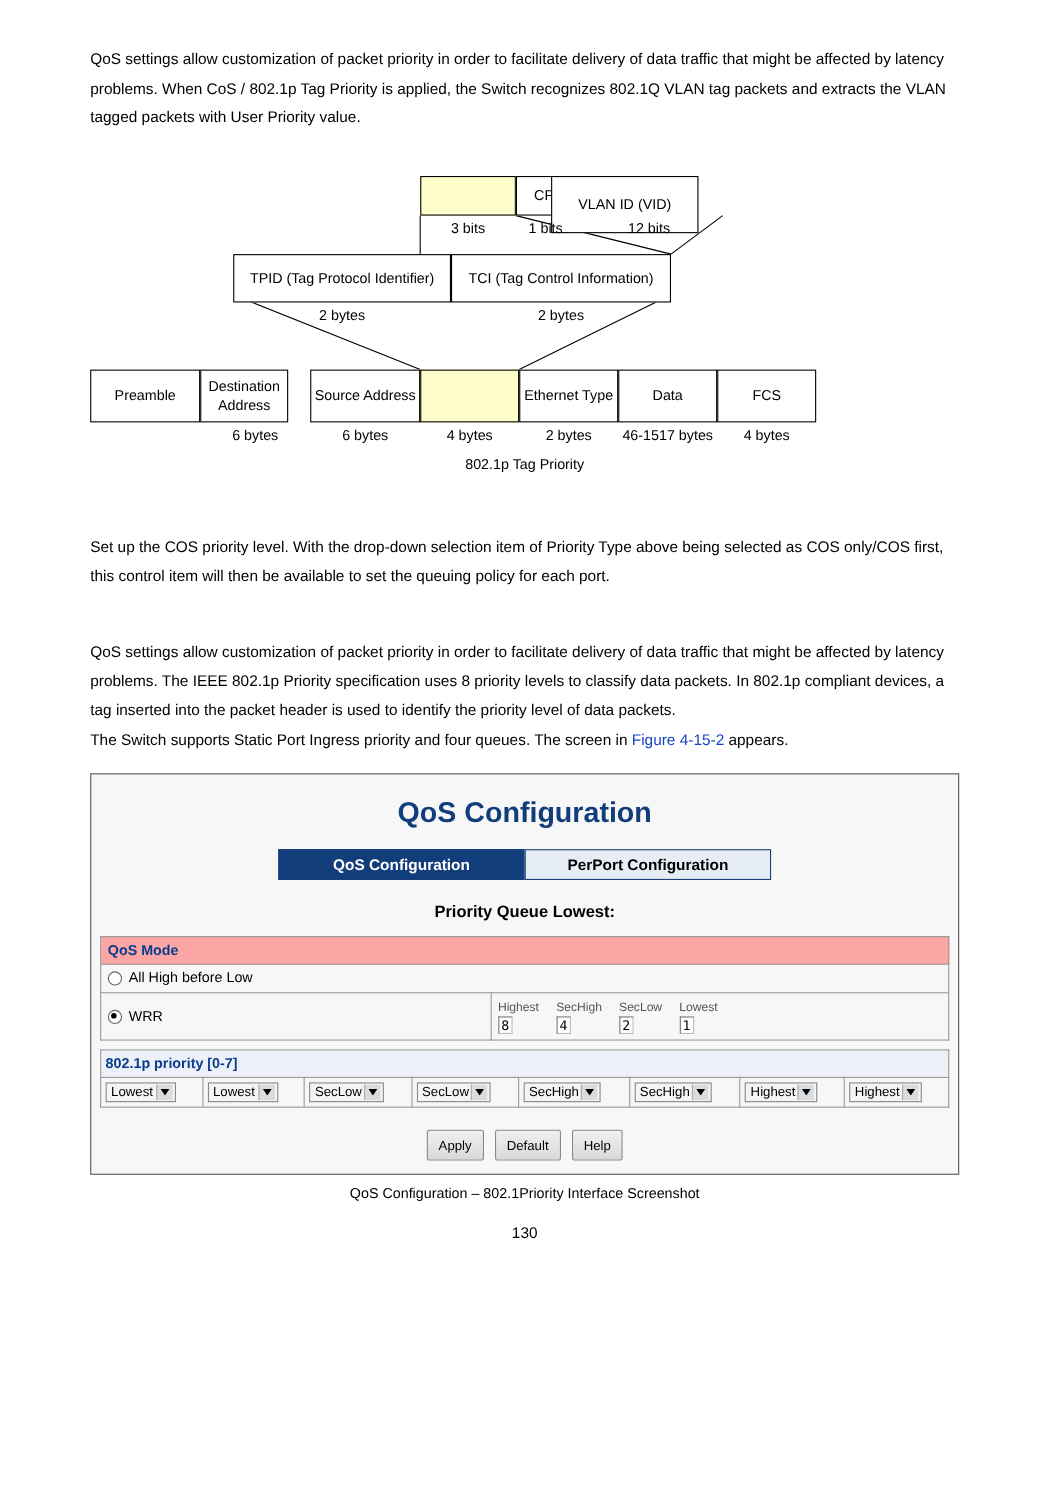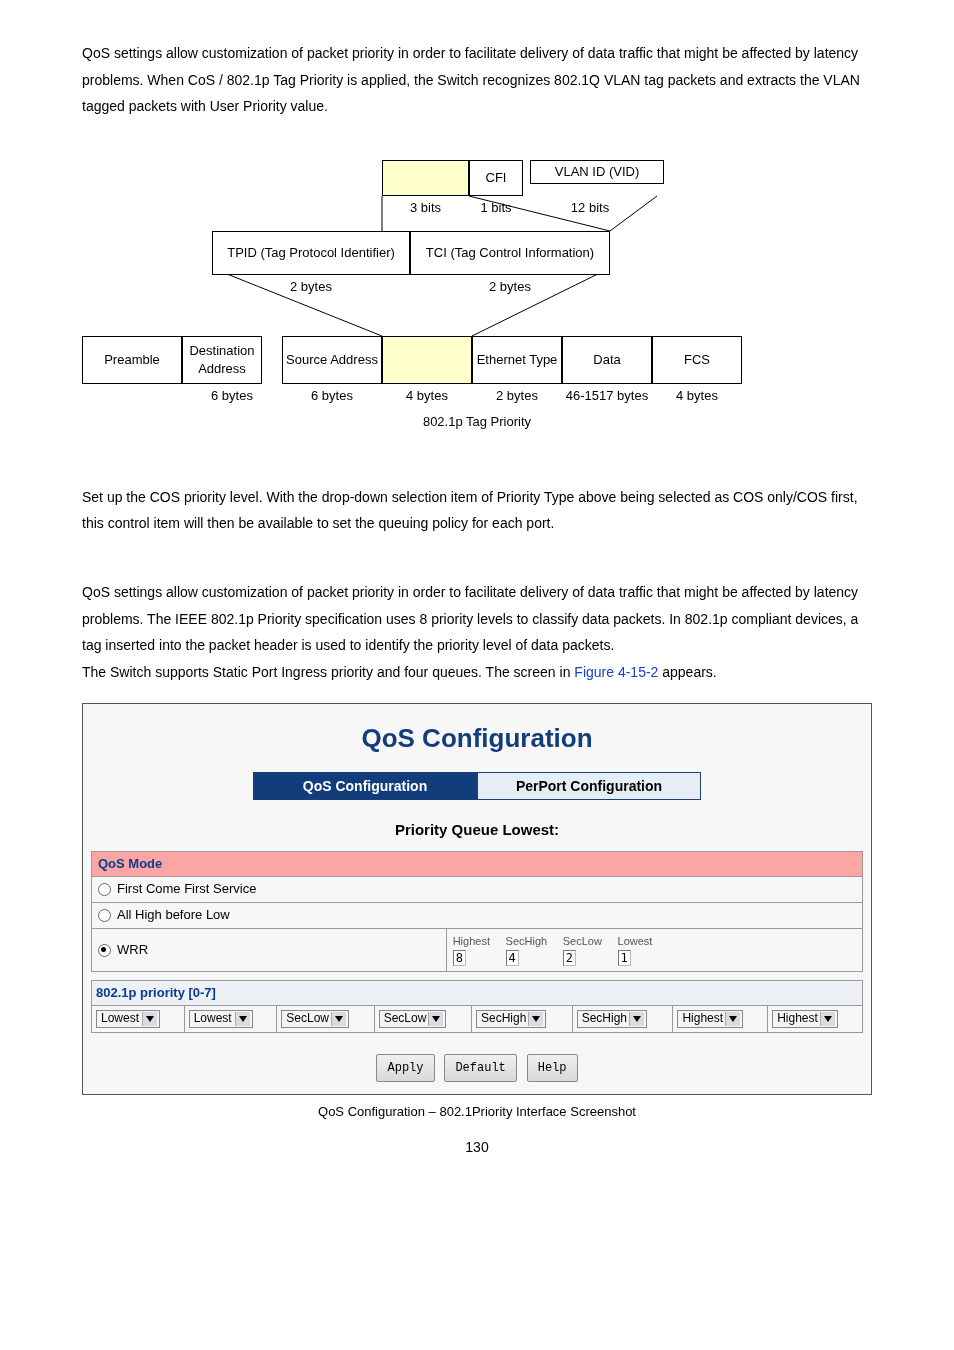--- a/index.html
+++ b/index.html
@@ -133,21 +133,21 @@
     display:flex; align-items:center; justify-content:center;
     background: #d8dcdf;
     border-left: 1px solid #aaa;
     margin-left:2px;
   }
   .dropdown .arrow svg { width:8px; height:6px; }
 
   .btnrow { text-align:center; padding: 8px 0 12px 0; }
   .btn {
     display:inline-block;
-    font-family: Liberation Mono, monospace;
+    font-family: Liberation Sans, sans-serif;
     font-size: 12px;
     padding: 2px 10px;
     margin: 0 3px;
     border: 1px solid #888;
     background: linear-gradient(#f0f0f0, #d9d9d9);
     border-radius: 2px;
   }
 
   .caption { text-align:center; font-size: 13px; margin-top: 8px; line-height:1.4; }
   .pagenum { text-align:center; margin-top: 12px; }
@@ -165,21 +165,21 @@
     <line x1="300" y1="71" x2="300" y2="36" stroke="#000"></line>
     <line x1="528" y1="71" x2="387" y2="36" stroke="#000"></line>
     <line x1="528" y1="71" x2="575" y2="36" stroke="#000"></line>
 
     <line x1="300" y1="176" x2="130" y2="108" stroke="#000"></line>
     <line x1="390" y1="176" x2="528" y2="108" stroke="#000"></line>
   </svg>
 
   <div class="cell yellow" style="left:300px; top:0; width:87px; height:36px;"></div>
   <div class="cell" style="left:387px; top:0; width:54px; height:36px;">CFI</div>
-  <div class="cell" style="left:448px; top:0; width:134px; height:24px;">VLAN ID (VID)</div>
+  <div class="cell" style="left:419px; top:0; width:134px; height:52px;">VLAN ID (VID)</div>
   <div class="lbl" style="left:300px; top:40px; width:87px;">3 bits</div>
   <div class="lbl" style="left:387px; top:40px; width:54px;">1 bits</div>
   <div class="lbl" style="left:441px; top:40px; width:134px;">12 bits</div>
 
   <div class="cell" style="left:130px; top:71px; width:198px; height:44px;">TPID (Tag Protocol Identifier)</div>
   <div class="cell" style="left:328px; top:71px; width:200px; height:44px;">TCI (Tag Control Information)</div>
   <div class="lbl" style="left:130px; top:119px; width:198px;">2 bytes</div>
   <div class="lbl" style="left:328px; top:119px; width:200px;">2 bytes</div>
 
   <div class="cell" style="left:0;   top:176px; width:100px; height:48px;">Preamble</div>
@@ -211,25 +211,20 @@
   <div class="ss-title">QoS Configuration</div>
   <div class="tabs">
     <span class="tab active">QoS Configuration</span><span class="tab inactive">PerPort Configuration</span>
   </div>
   <div class="subhead">Priority Queue Lowest:</div>
 
   <table class="cfg">
     <tbody>
         <tr>
           <th class="sectitle" colspan="2">QoS Mode</th>
-        </tr>
-    <tr>
-          <td colspan="2">
-      <span class="radio"></span><span>First Come First Service</span>
-    </td>
         </tr>
     <tr>
           <td colspan="2">
       <span class="radio"></span><span>All High before Low</span>
     </td>
         </tr>
     <tr>
       <td style="width:46%;">
         <span class="radio checked"></span><span>WRR</span>
       </td>

